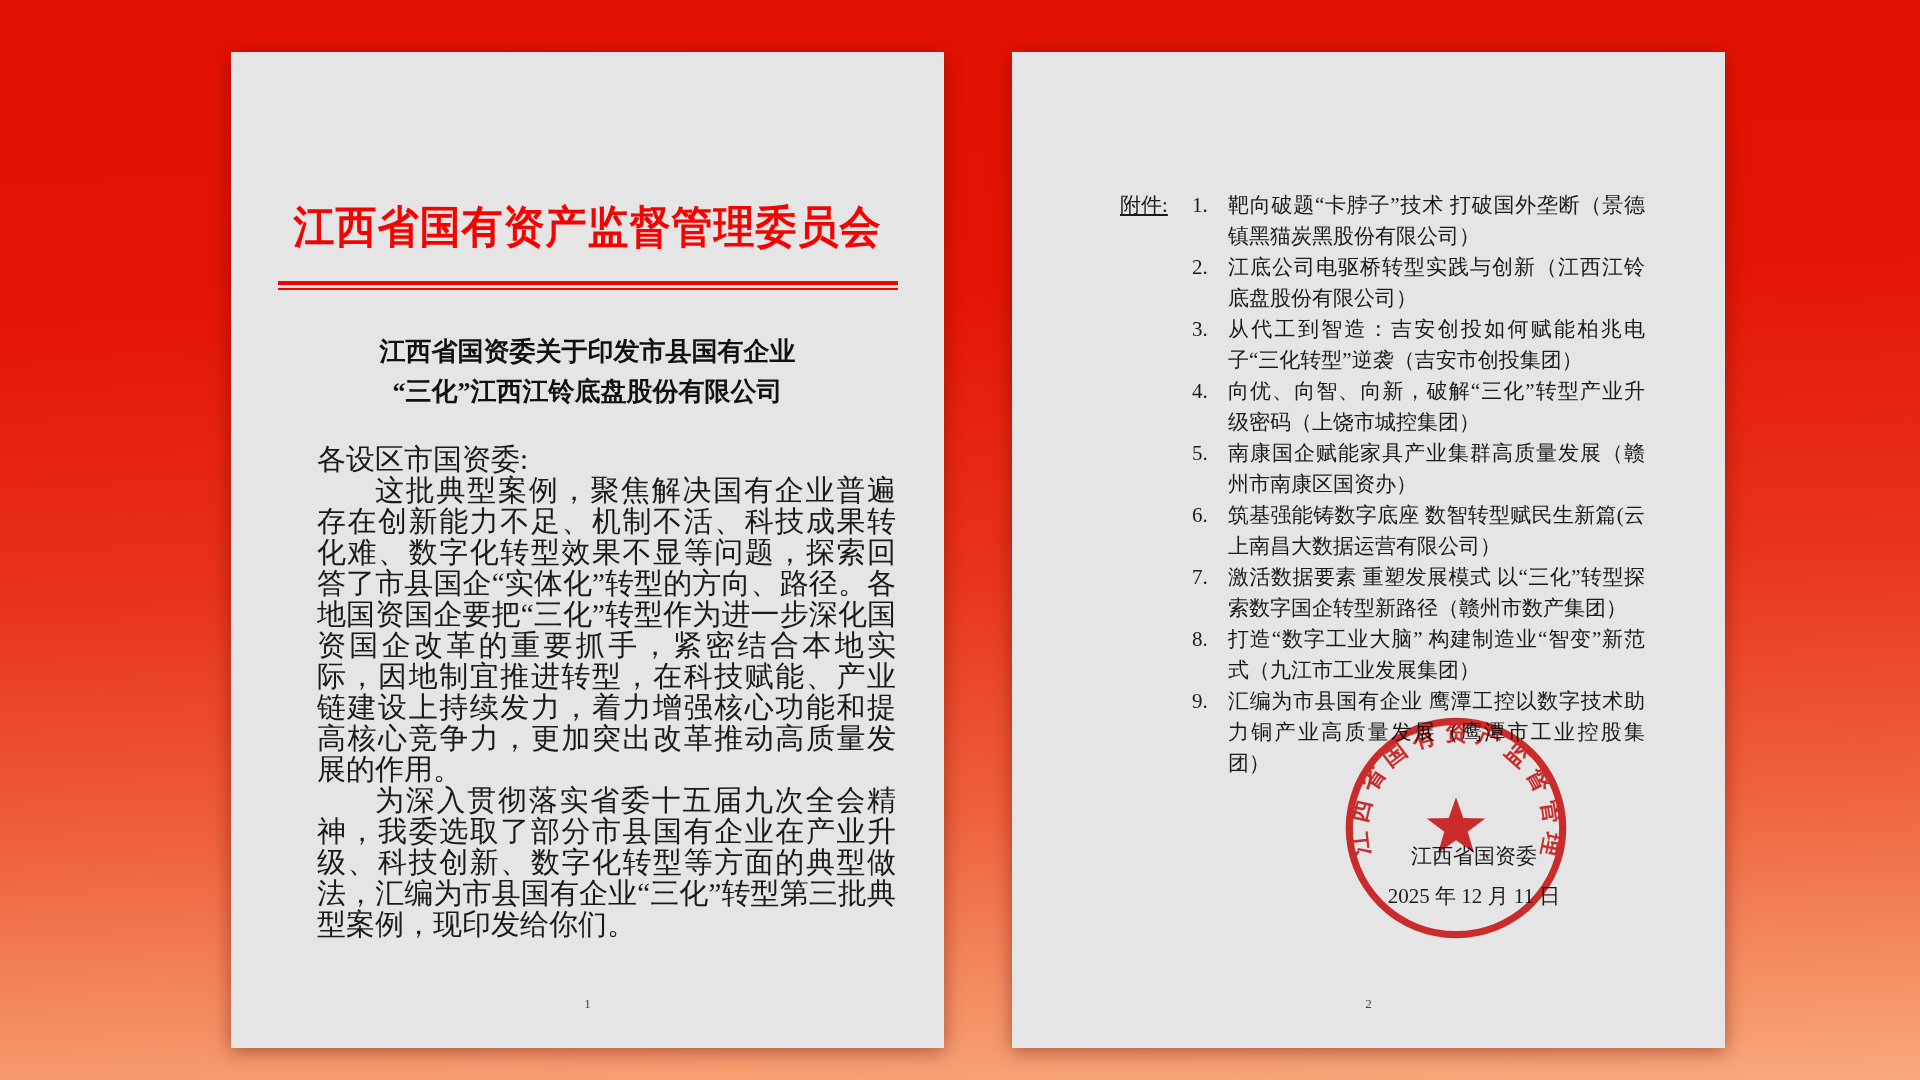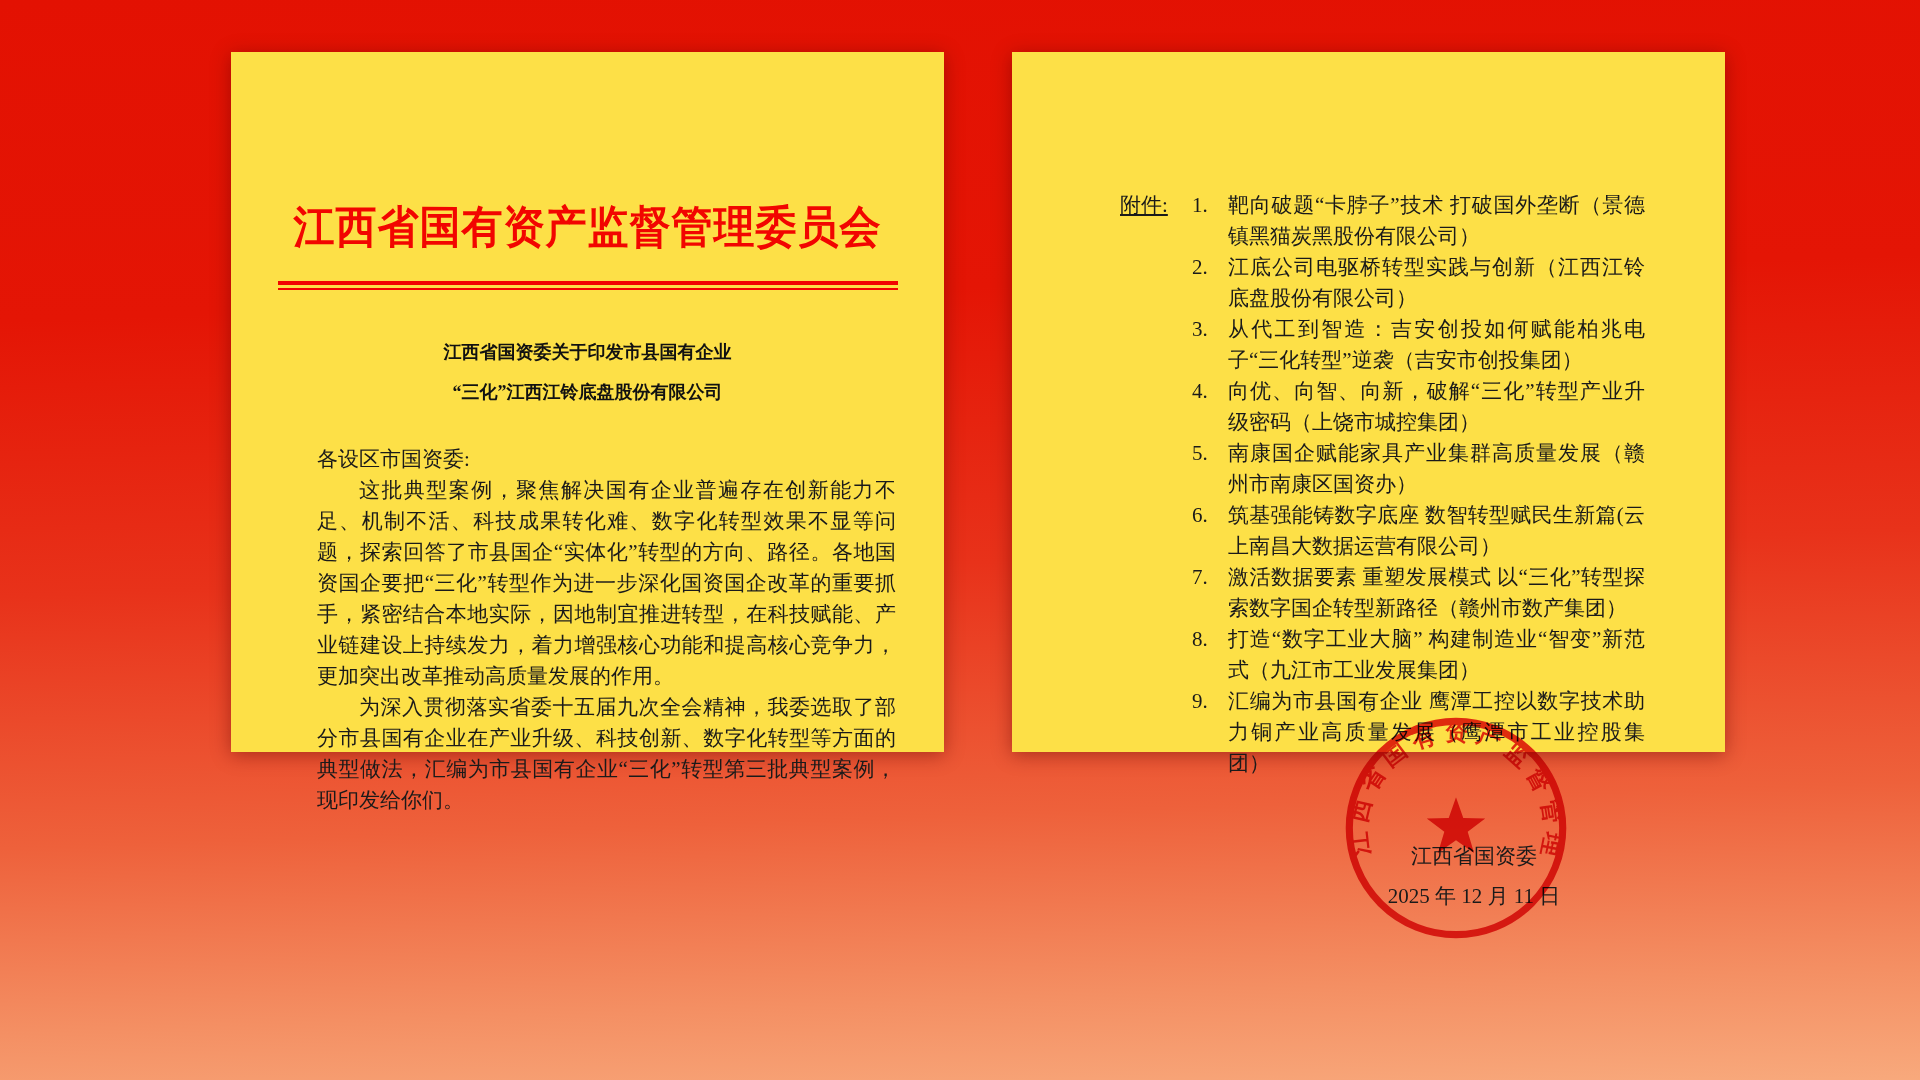--- a/index.html
+++ b/index.html
@@ -5,44 +5,44 @@
   * { margin:0; padding:0; box-sizing:border-box; }
   html,body { width:1920px; height:1080px; overflow:hidden; }
   body {
     font-family:"Liberation Serif","DejaVu Serif",serif;
     background:linear-gradient(178deg,
       #e31102 0%, #e41505 28%, #e8321a 52%,
       #ee613b 74%, #f48f63 90%, #f8a97c 100%);
     position:relative;
   }
   .page {
-    position:absolute; top:52px; width:713px; height:700px;
-    background:#fde047; box-shadow:0 3px 18px rgba(90,0,0,.45);
+    position:absolute; top:52px; width:713px; height:996px;
+    background:#e5e5e5; box-shadow:0 3px 18px rgba(90,0,0,.45);
   }
   #page1 { left:231px; }
   #page2 { left:1012px; }
 
   
   .letterhead {
     margin-top:148px; text-align:center;
     color:#f20500; font-size:41px; font-weight:bold;
     letter-spacing:1px; transform:scaleY(1.08);
     white-space:nowrap;
   }
   .letterhead-rule {
     width:620px; margin:26px auto 0 auto; height:9px;
     border-top:4px solid #f20500; border-bottom:2px solid #f20500;
   }
   .doc-title {
     margin-top:42px; text-align:center;
-    font-size:18px; font-weight:bold; line-height:40px; color:#111;
+    font-size:26px; font-weight:bold; line-height:40px; color:#111;
   }
   .body-block {
     margin-top:32px; padding:0 48px 0 86px;
-    font-size:21px; line-height:31px; color:#1a1a1a;
+    font-size:29px; line-height:31px; color:#1a1a1a;
     text-align:justify;
   }
   .salutation { text-indent:0; }
   .para { text-indent:2em; }
   .page-num {
     position:absolute; bottom:36px; left:0; width:100%;
     text-align:center; font-size:13px; color:#444;
   }
 
   

